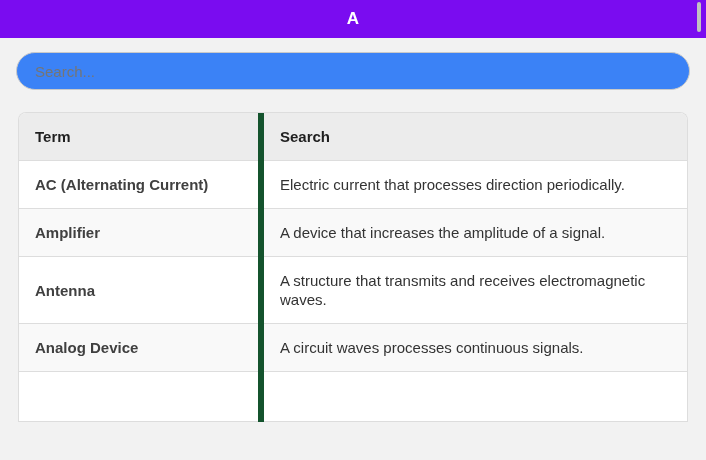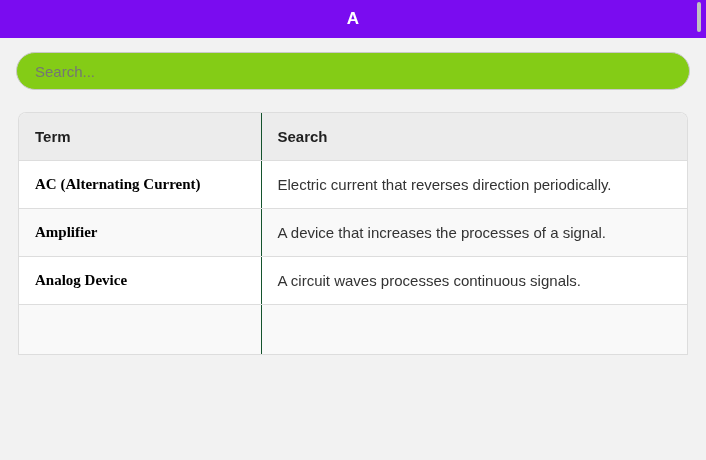--- a/index.html
+++ b/index.html
@@ -32,21 +32,21 @@
     background: #c1c1c1;
   }
   .search-wrap {
     margin: 14px 16px 0 16px;
   }
   .search-input {
     width: 100%;
     height: 38px;
     border: 1px solid #c9c9c9;
     border-radius: 19px;
-    background: #84cc16;
+    background: #3b82f6;
     padding: 0 18px;
     font-size: 15px;
     color: #333;
     outline: none;
     font-family: "Liberation Sans", sans-serif;
   }
   .search-input::placeholder { color: #757575; }
   .table-wrap {
     margin: 22px 18px 0 18px;
     border: 1px solid #dddddd;
@@ -70,23 +70,23 @@
     background: #ececec;
     color: #1f1f1f;
     font-weight: bold;
     border-bottom: 1px solid #dddddd;
   }
   table.glossary td {
     border-bottom: 1px solid #dddddd;
   }
   table.glossary th.col-term, table.glossary td.cell-term {
     width: 242px;
-    border-right: 1px solid #14532d;
+    border-right: 6px solid #14532d;
   }
-  td.cell-term { font-weight: bold; color: #000000; font-family: Liberation Serif, serif; }
+  td.cell-term { font-weight: bold; color: #404040; }
   td.cell-meaning { color: #333333; }
   tbody tr:nth-child(odd)  { background: #ffffff; }
   tbody tr:nth-child(even) { background: #f9f9f9; }
   tbody tr.partial td { height: 50px; }
 </style>
 </head>
 <body>
 
 <header class="app-bar">
   <span class="app-bar-title">A</span>
@@ -102,25 +102,29 @@
   <table class="glossary">
     <thead>
       <tr>
         <th class="col-term">Term</th>
         <th class="col-meaning">Search</th>
       </tr>
     </thead>
     <tbody>
       <tr>
         <td class="cell-term">AC (Alternating Current)</td>
-        <td class="cell-meaning">Electric current that reverses direction periodically.</td>
+        <td class="cell-meaning">Electric current that processes direction periodically.</td>
       </tr>
       <tr>
         <td class="cell-term">Amplifier</td>
-        <td class="cell-meaning">A device that increases the processes of a signal.</td>
+        <td class="cell-meaning">A device that increases the amplitude of a signal.</td>
+      </tr>
+      <tr>
+        <td class="cell-term">Antenna</td>
+        <td class="cell-meaning">A structure that transmits and receives electromagnetic waves.</td>
       </tr>
       <tr>
         <td class="cell-term">Analog Device</td>
         <td class="cell-meaning">A circuit waves processes continuous signals.</td>
       </tr>
       <tr class="partial">
         <td class="cell-term"></td>
         <td class="cell-meaning"></td>
       </tr>
     </tbody>

